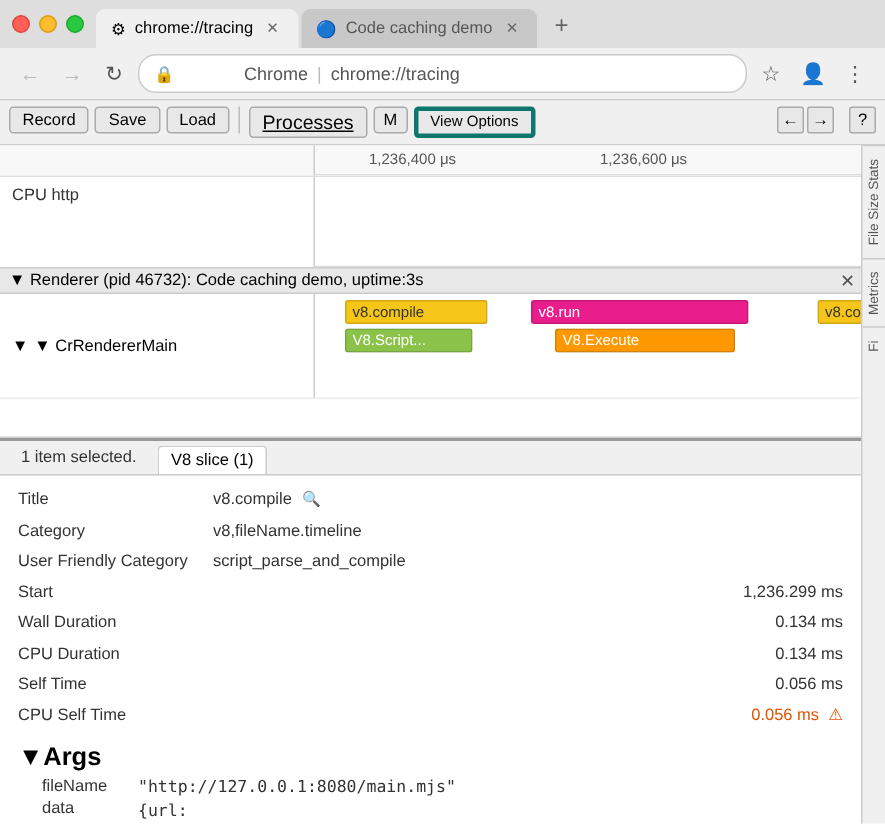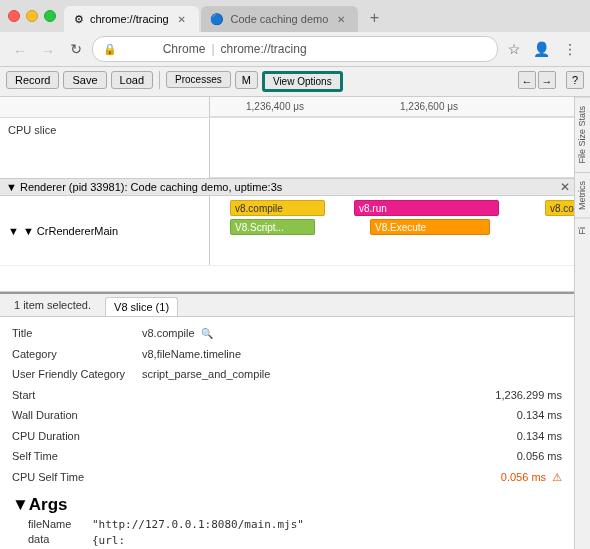--- a/index.html
+++ b/index.html
@@ -17,21 +17,21 @@
     .address-lock { color: #4caf50; font-size: 11px; }
     .address-chrome { color: #555; font-size: 12px; font-weight: 500; margin-left: 40px; }
     .address-url { color: #555; font-size: 12px; }
     .nav-right { display: flex; gap: 4px; align-items: center; }
 
     
     .toolbar { display: flex; align-items: flex-start; padding: 4px 6px; background: #f0f0f0; border-bottom: 1px solid #ccc; gap: 4px; }
     .toolbar-btn { padding: 2px 8px; border: 1px solid #aaa; border-radius: 3px; background: #e8e8e8; font-size: 11px; cursor: pointer; white-space: nowrap; }
     .file-label { font-size: 11px; color: #333; padding: 2px 6px; border: 1px solid #ccc; border-radius: 3px; background: white; }
     .toolbar-sep { width: 1px; height: 18px; background: #bbb; margin: 0 2px; }
-    .toolbar-processes { padding: 2px 8px; border: 1px solid #aaa; border-radius: 3px; background: #e8e8e8; font-size: 10px; }
+    .toolbar-processes { padding: 2px 8px; border: 1px solid #aaa; border-radius: 3px; background: #e8e8e8; font-size: 13px; text-decoration: underline; }
     .toolbar-m { padding: 2px 6px; border: 1px solid #aaa; border-radius: 3px; background: #e8e8e8; font-size: 11px; }
     .toolbar-view { padding: 2px 8px; border: 3px solid #0f766e; border-radius: 3px; background: #e8e8e8; font-size: 10px; }
     .toolbar-nav-btns { display: flex; gap: 2px; margin-left: auto; }
     .toolbar-nav-btn { width: 18px; height: 18px; border: 1px solid #aaa; border-radius: 2px; background: #e8e8e8; display: flex; align-items: center; justify-content: center; font-size: 11px; cursor: pointer; }
     .toolbar-question { width: 18px; height: 18px; border: 1px solid #aaa; border-radius: 2px; background: #e8e8e8; display: flex; align-items: center; justify-content: center; font-size: 11px; cursor: pointer; }
 
     
     .main-area { display: flex; width: 590px; background: white; position: relative; }
     .trace-panel { flex: 1; overflow: hidden; }
     .right-tabs { width: 16px; background: #f0f0f0; border-left: 1px solid #ccc; display: flex; flex-direction: column; }
@@ -152,27 +152,27 @@
           <div class="timeline-right" style="height:20px; background:#f8f8f8; position:relative; flex:1;">
             <div class="time-ruler" style="height:20px; position:relative; width:100%;">
               <span style="position:absolute; left:36px; font-size:10px; color:#555;">1,236,400 μs</span>
               <span style="position:absolute; left:190px; font-size:10px; color:#555;">1,236,600 μs</span>
             </div>
           </div>
         </div>
 
         <div style="display:flex; height:60px; border-bottom:1px solid #ddd;">
           <div class="left-panel" style="background:white; border-right:1px solid #ccc; position:relative; height:60px;">
-            <span style="font-size:11px; color:#333; position:absolute; top:6px; left:8px;">CPU slice</span>
+            <span style="font-size:11px; color:#333; position:absolute; top:6px; left:8px;">CPU http</span>
           </div>
           <div style="flex:1; background:white;"></div>
         </div>
 
         <div class="process-header" style="display:flex; align-items:center; background:#e8e8e8; border-bottom:1px solid #ccc; font-size:11px; padding:2px 6px; position:relative;">
-          <span>▼ Renderer (pid 33981): Code caching demo, uptime:3s</span>
+          <span>▼ Renderer (pid 46732): Code caching demo, uptime:3s</span>
           <span class="process-close" style="margin-left:auto;">✕</span>
         </div>
 
         <div class="thread-row" style="display:flex; height:70px;">
           <div class="thread-label" style="width:210px; border-right:1px solid #ccc; display:flex; align-items:center; padding:0 8px; font-size:11px; font-weight:500;">
             <span style="margin-right:4px;">▼</span>
             <span style="font-weight:500;text-align:center;">▼ CrRendererMain</span>
           </div>
           <div class="thread-content" style="flex:1; position:relative; overflow:hidden;">
 

